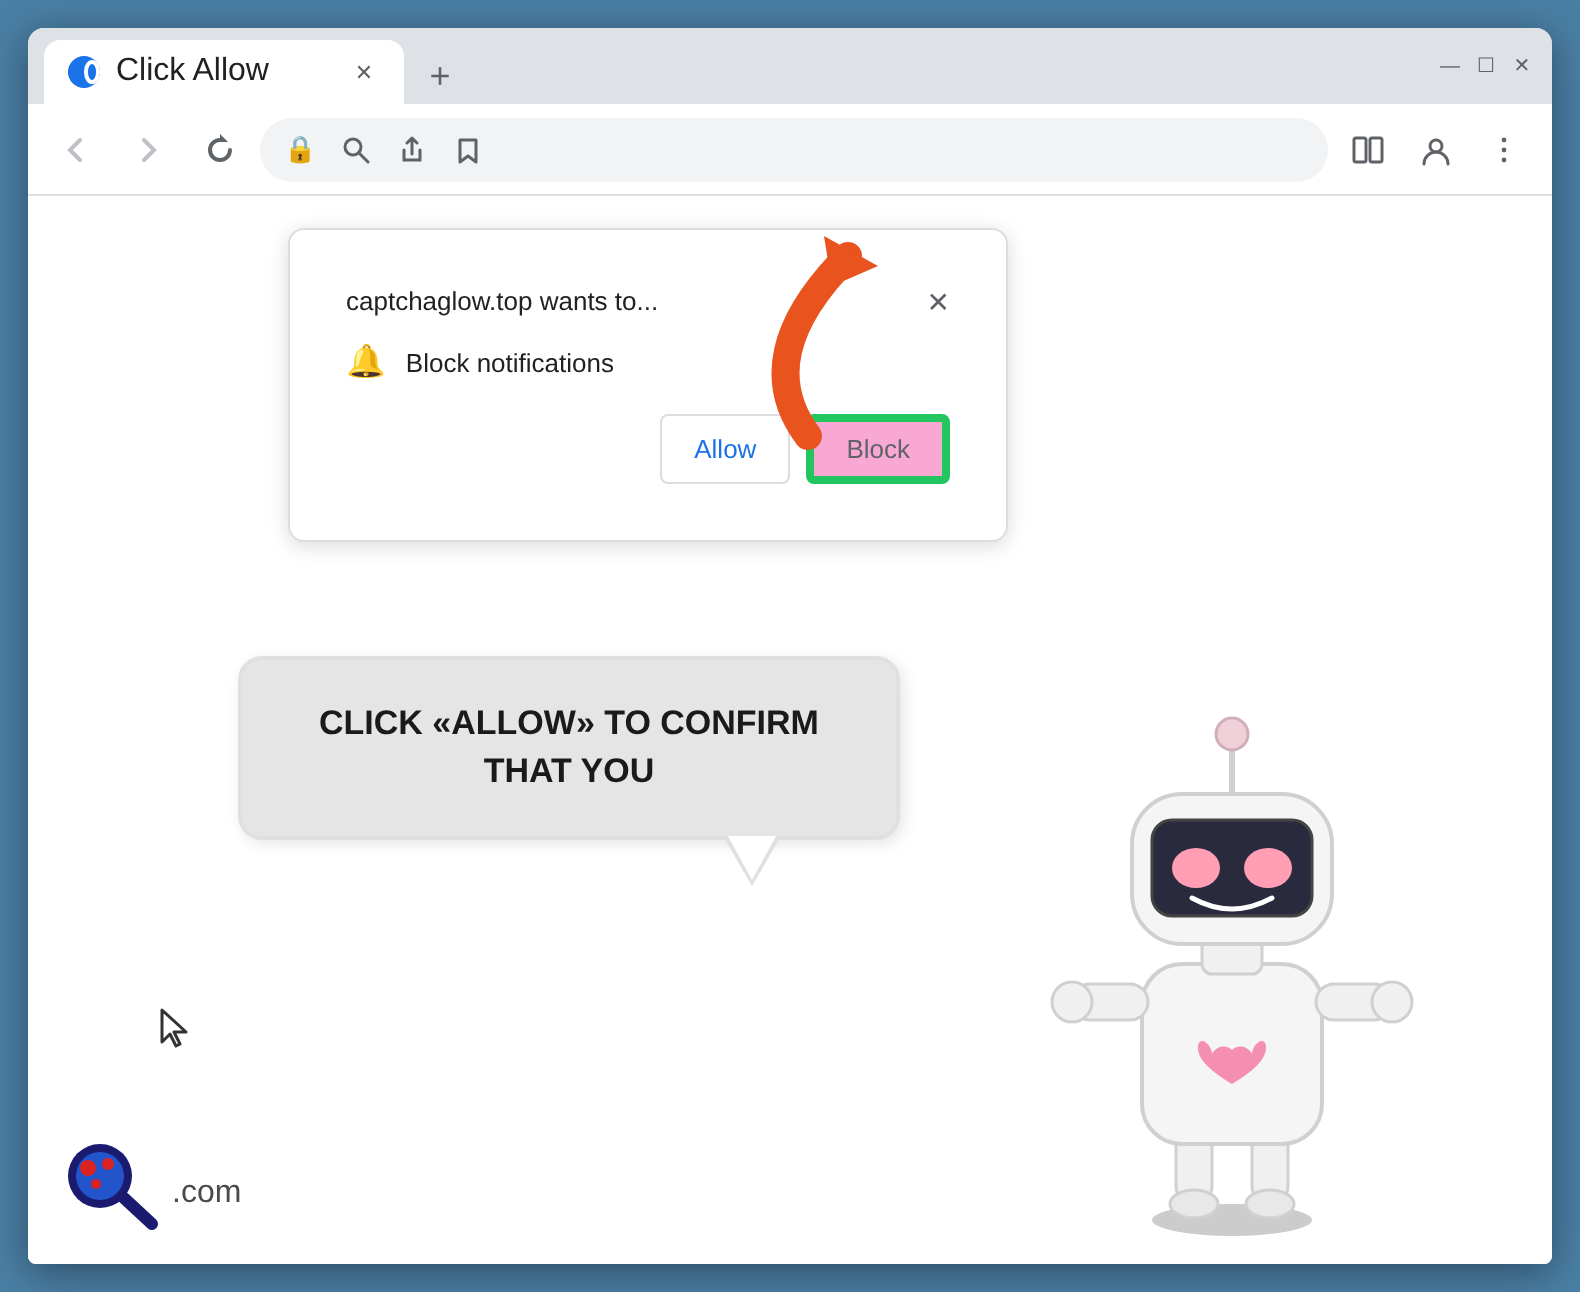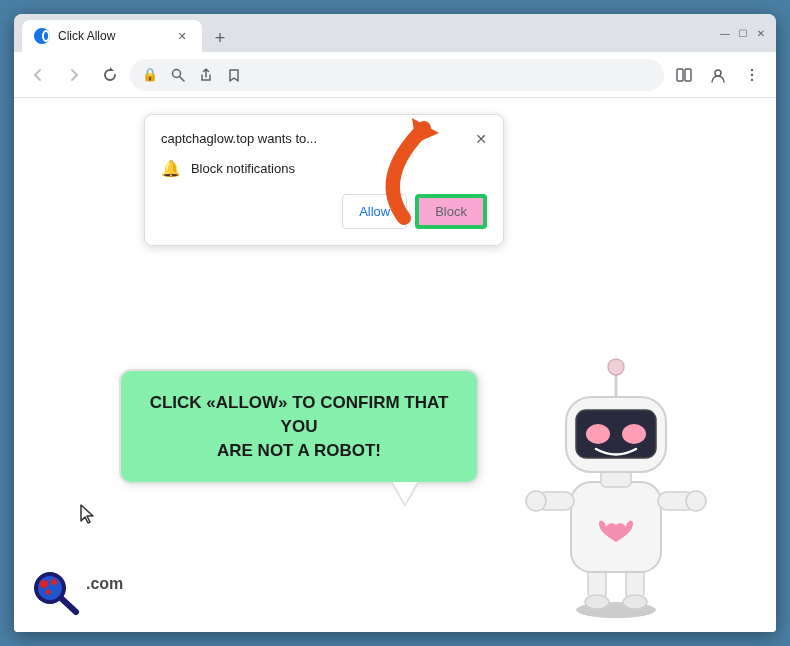--- a/index.html
+++ b/index.html
@@ -69,21 +69,21 @@
 
     .tab-favicon::after {
       content: '';
       width: 8px;
       height: 8px;
       border-radius: 50%;
       border: 2px solid #fff;
     }
 
     .tab-title {
-      font-size: 12px;
+      font-size: 16px;
       color: #202124;
       flex: 1;
       overflow: hidden;
       text-overflow: ellipsis;
       white-space: nowrap;
     }
 
     .tab-close {
       width: 16px;
       height: 16px;
@@ -206,21 +206,21 @@
     }
 
     
     .notification-popup {
       position: absolute;
       top: 16px;
       left: 130px;
       background: #fff;
       border: 1px solid #ddd;
       border-radius: 8px;
-      padding: 16px;
+      padding: 28px;
       width: 360px;
       box-shadow: 0 2px 10px rgba(0,0,0,0.15);
       z-index: 10;
     }
 
     .popup-header {
       display: flex;
       justify-content: space-between;
       align-items: flex-start;
       margin-bottom: 12px;
@@ -291,28 +291,27 @@
     .arrow-svg {
       width: 120px;
       height: 120px;
     }
 
     
     .speech-bubble {
       position: absolute;
       top: 230px;
       left: 105px;
-      background: #86efac;
+      background: #e5e5e5;
       border: 2px solid #e0e0e0;
       border-radius: 12px;
       padding: 20px 24px;
-      width: 360px;
+      width: 331px;
       box-shadow: 2px 2px 8px rgba(0,0,0,0.1);
       z-index: 5;
-      margin-top: 41px;
     }
 
     .speech-bubble::after {
       content: '';
       position: absolute;
       bottom: -22px;
       right: 60px;
       width: 0;
       height: 0;
       border-left: 12px solid transparent;
@@ -377,23 +376,23 @@
       color: #4a4a4a;
     }
 
     .pc-text .risk-part {
       color: #e8531e;
     }
 
     .com-text {
       font-size: 16px;
       color: #4a4a4a;
-      font-weight: bold;
+      font-weight: normal;
       align-self: flex-end;
-      margin-bottom: 23px;
+      margin-bottom: 10px;
       margin-left: 2px;
     }
 
     
     .cursor {
       position: absolute;
       top: 405px;
       left: 65px;
       width: 12px;
       height: 18px;
@@ -516,21 +515,20 @@
 
         <path d="M 60 110 Q 30 70 80 20" stroke="#e8531e" stroke-width="14" fill="none" stroke-linecap="round"></path>
 
         <polygon points="68,10 95,25 72,35" fill="#e8531e"></polygon>
       </svg>
     </div>
 
     <div class="speech-bubble">
       <div class="bubble-text">
         <span>CLICK «ALLOW» TO CONFIRM THAT YOU</span><br>
-        <span>ARE NOT A ROBOT!</span>
       </div>
     </div>
 
     <div class="robot-container">
       <svg viewBox="0 0 200 280" xmlns="http://www.w3.org/2000/svg">
 
         <ellipse cx="100" cy="268" rx="40" ry="8" fill="#ccc"></ellipse>
 
         <rect x="72" y="220" width="18" height="40" rx="9" fill="#f0f0f0" stroke="#d0d0d0" stroke-width="1.5"></rect>
         <rect x="110" y="220" width="18" height="40" rx="9" fill="#f0f0f0" stroke="#d0d0d0" stroke-width="1.5"></rect>

